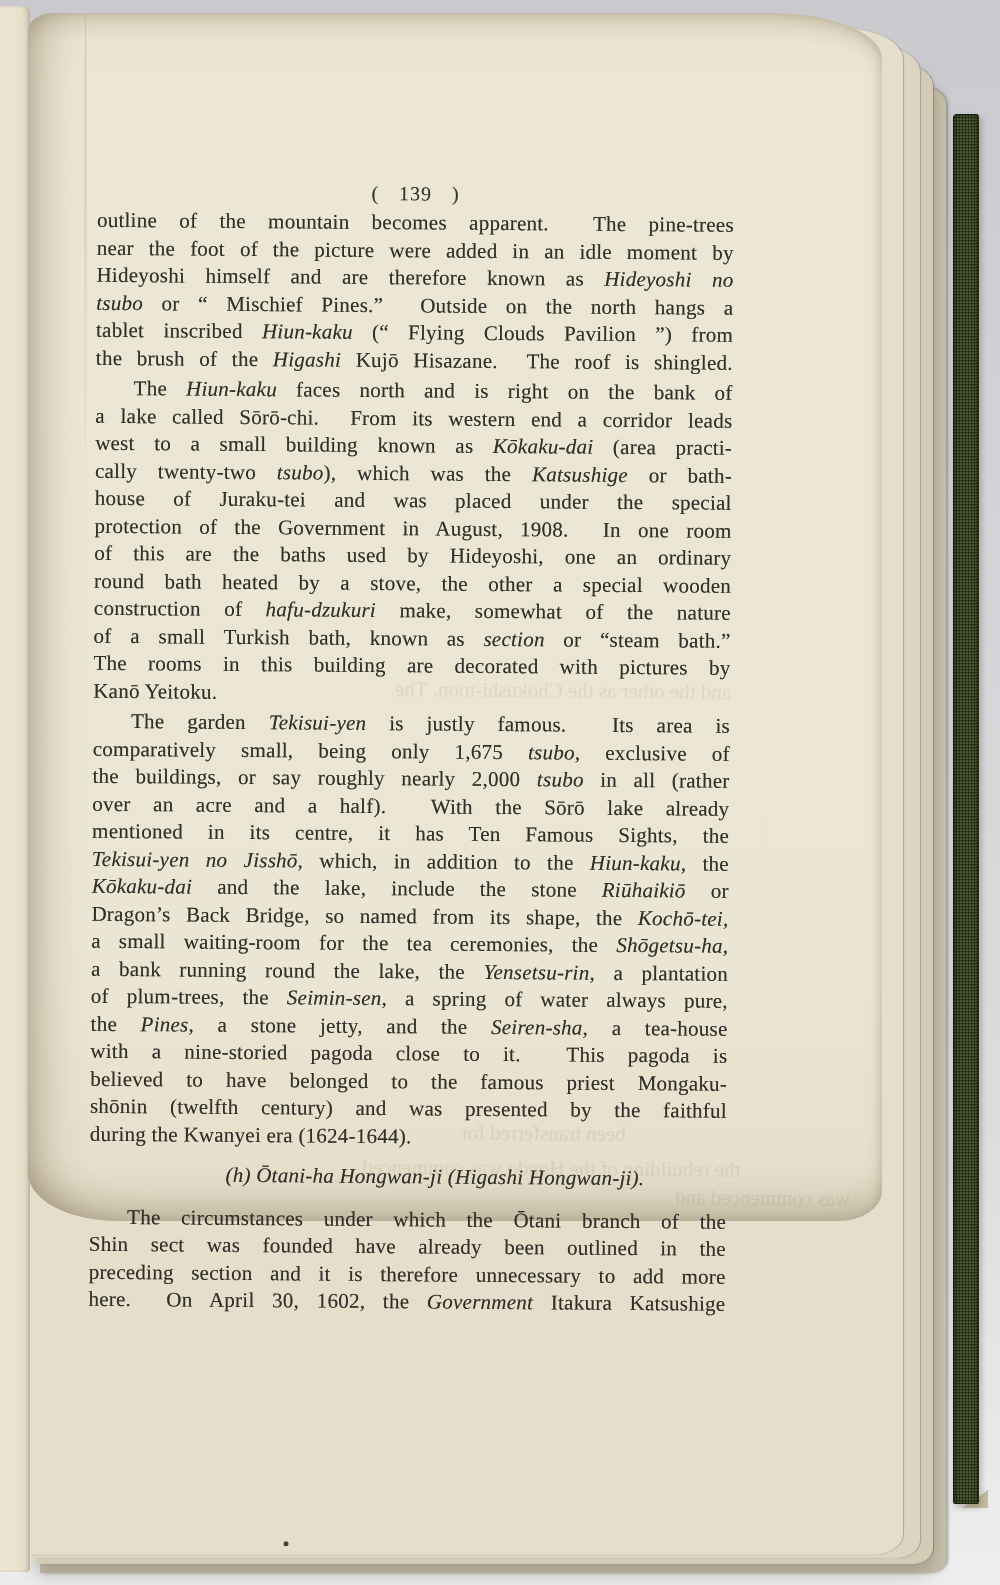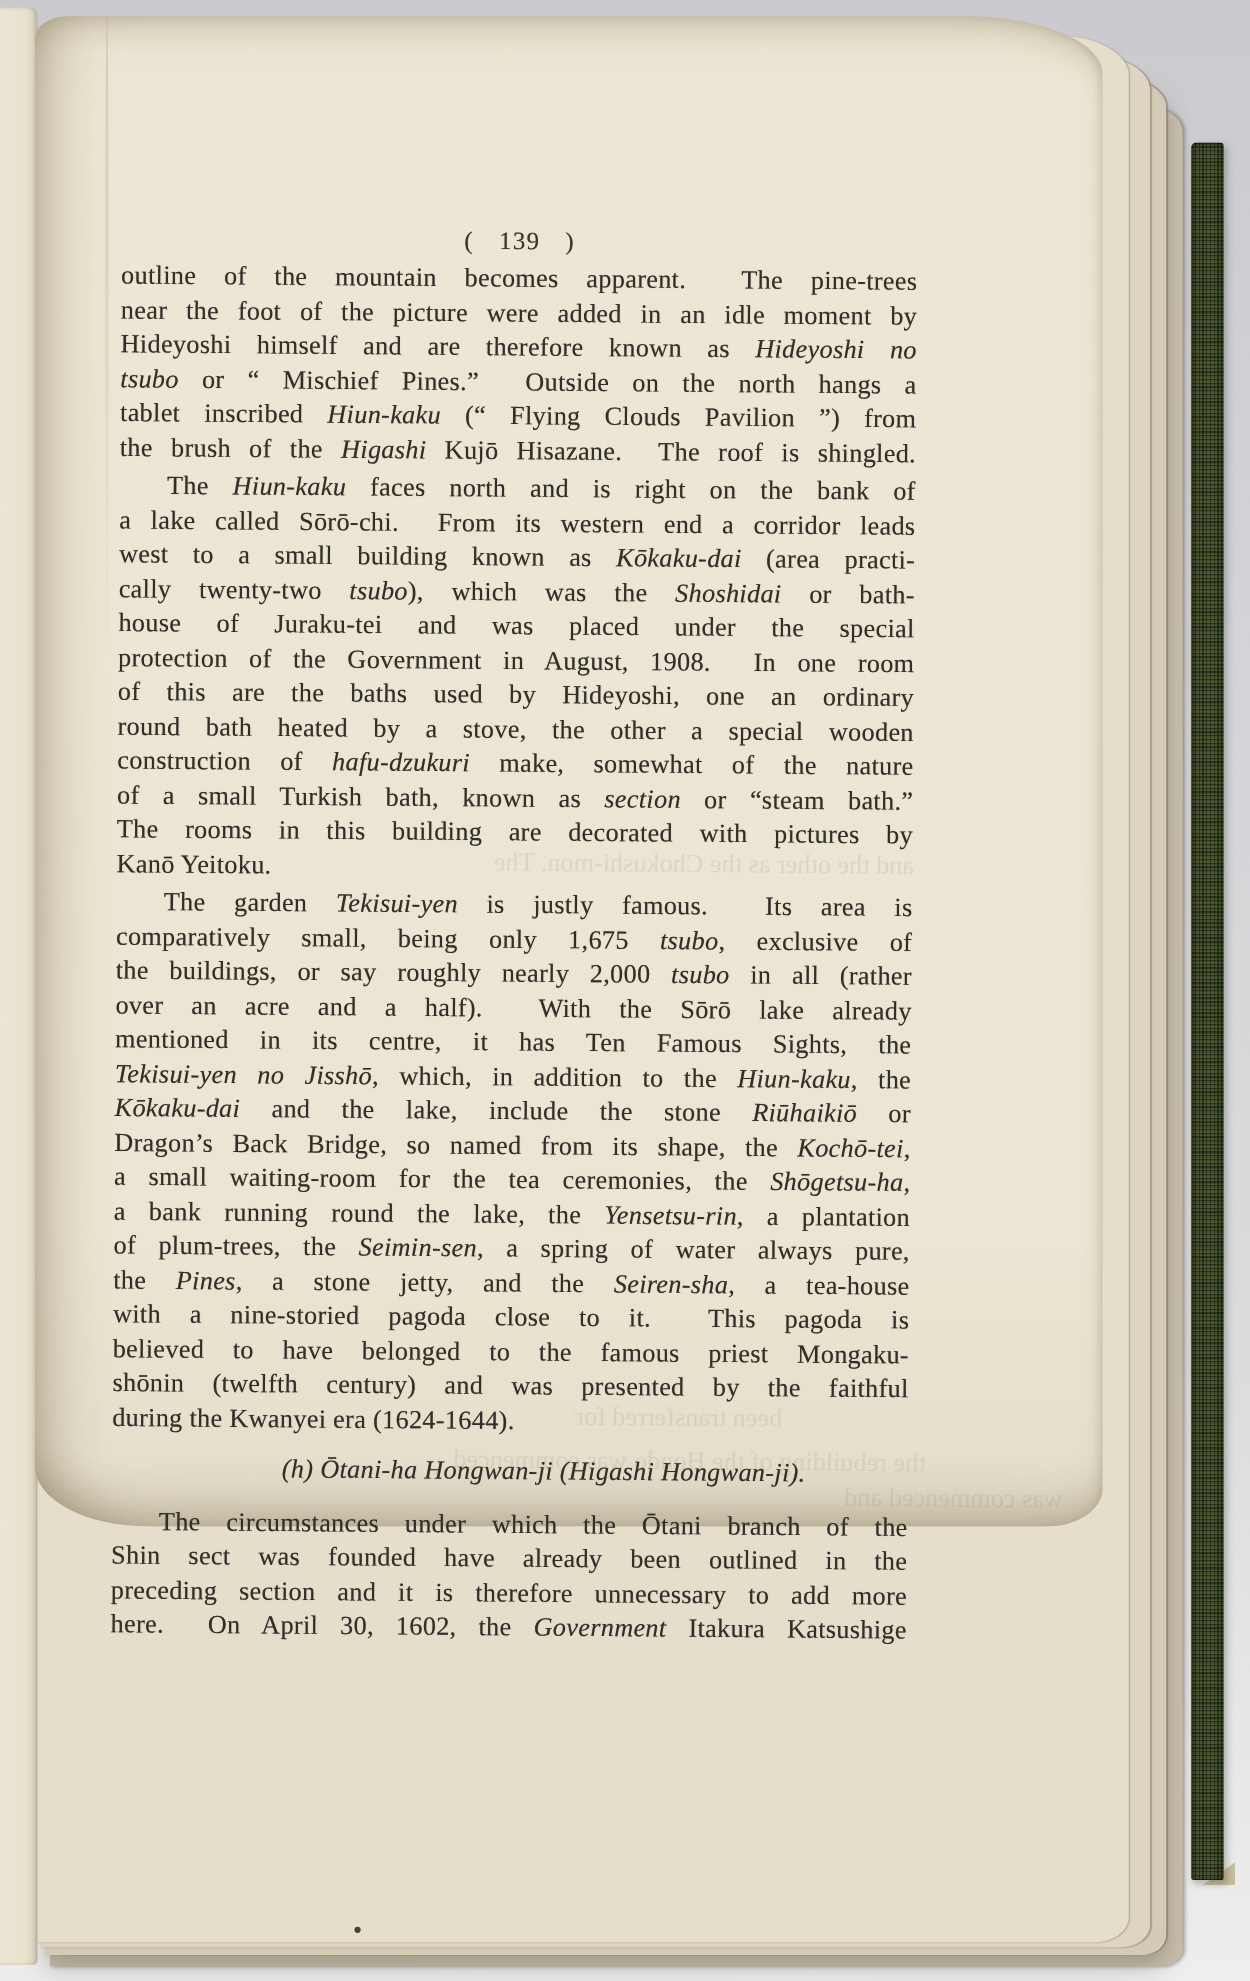--- a/index.html
+++ b/index.html
@@ -109,21 +109,21 @@
             <div class="line">near the foot of the picture were added in an idle moment by</div>
             <div class="line">Hideyoshi himself and are therefore known as <i>Hideyoshi no</i></div>
             <div class="line"><i>tsubo</i> or “&nbsp;Mischief Pines.”&nbsp; Outside on the north hangs a</div>
             <div class="line">tablet inscribed <i>Hiun-kaku</i> (“&nbsp;Flying Clouds Pavilion&nbsp;”) from</div>
             <div class="line">the brush of the <i>Higashi</i> Kujō Hisazane.&nbsp; The roof is shingled.</div>
           </div>
           <div class="para body indent">
             <div class="line">The <i>Hiun-kaku</i> faces north and is right on the bank of</div>
             <div class="line">a lake called Sōrō-chi.&nbsp; From its western end a corridor leads</div>
             <div class="line">west to a small building known as <i>Kōkaku-dai</i> (area practi-</div>
-            <div class="line">cally twenty-two <i>tsubo</i>), which was the <i>Shoshidai</i> or bath-</div>
+            <div class="line">cally twenty-two <i>tsubo</i>), which was the <i>Katsushige</i> or bath-</div>
             <div class="line">house of Juraku-tei and was placed under the special</div>
             <div class="line">protection of the Government in August, 1908.&nbsp; In one room</div>
             <div class="line">of this are the baths used by Hideyoshi, one an ordinary</div>
             <div class="line">round bath heated by a stove, the other a special wooden</div>
             <div class="line">construction of <i>hafu-dzukuri</i> make, somewhat of the nature</div>
             <div class="line">of a small Turkish bath, known as <i>section</i> or “steam bath.”</div>
             <div class="line">The rooms in this building are decorated with pictures by</div>
             <div class="line">Kanō Yeitoku.</div>
           </div>
           <div class="para body indent">

